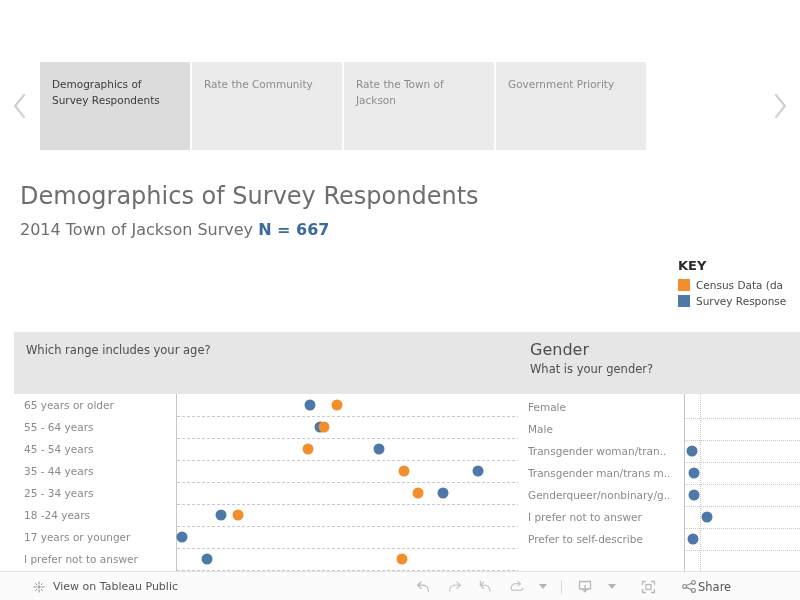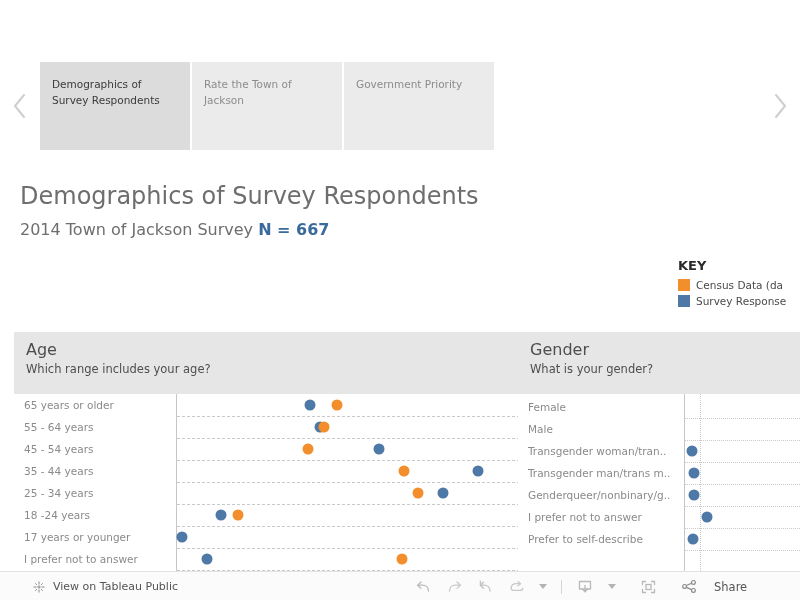--- a/index.html
+++ b/index.html
@@ -238,21 +238,21 @@
     justify-content: center;
   }
   .tb-sep {
     width: 1px;
     height: 14px;
     background: #d6d6d6;
   }
   .tb-share {
     display: flex;
     align-items: center;
-    gap: 16px;
+    gap: 0;
   }
   .tb-share-label {
     font-size: 11.5px;
     color: #555555;
   }
   .caret {
     width: 0;
     height: 0;
     border-left: 4px solid transparent;
     border-right: 4px solid transparent;
@@ -269,20 +269,23 @@
     <div class="tab-arrow left">
       <svg width="18" height="30" viewBox="0 0 18 30" aria-hidden="true">
         <polyline points="13,4 4,15 13,26" fill="none" stroke="#cfcfcf" stroke-width="2" stroke-linecap="round" stroke-linejoin="round"></polyline>
       </svg>
     </div>
     <div class="tabs">
       <div class="tab active">
         <span>Demographics of Survey Respondents</span>
       </div>
       <div class="tab">
+        <span>Rate the Community</span>
+      </div>
+      <div class="tab">
         <span>Rate the Town of Jackson</span>
       </div>
       <div class="tab">
         <span>Government Priority</span>
       </div>
     </div>
     <div class="tab-arrow right">
       <svg width="18" height="30" viewBox="0 0 18 30" aria-hidden="true">
         <polyline points="5,4 14,15 5,26" fill="none" stroke="#cfcfcf" stroke-width="2" stroke-linecap="round" stroke-linejoin="round"></polyline>
       </svg>
@@ -301,21 +304,20 @@
       <span class="key-label">Census Data (da</span>
     </div>
     <div class="key-row">
       <span class="key-swatch" style="background:#4E79A7"></span>
       <span class="key-label">Survey Response</span>
     </div>
   </div>
 
   <div class="panel" style="left:14px; top:332px; width:506px; height:239px;">
     <div class="panel-head">
-      <div class="panel-title">Age</div>
       <div class="panel-sub">Which range includes your age?</div>
     </div>
     <div class="plot" id="plot-age" style="height:177px;">
         <div class="axis-line" style="left: 162px;"></div>
         <div class="cat-label" style="top: 11px; max-width: 148px;">65 years or older</div>
         <div class="gridline" style="left: 163px; width: 343px; top: 22px;"></div>
         <div class="cat-label" style="top: 33px; max-width: 148px;">55 - 64 years</div>
         <div class="gridline" style="left: 163px; width: 343px; top: 44px;"></div>
         <div class="cat-label" style="top: 55px; max-width: 148px;">45 - 54 years</div>
         <div class="gridline" style="left: 163px; width: 343px; top: 66px;"></div>

